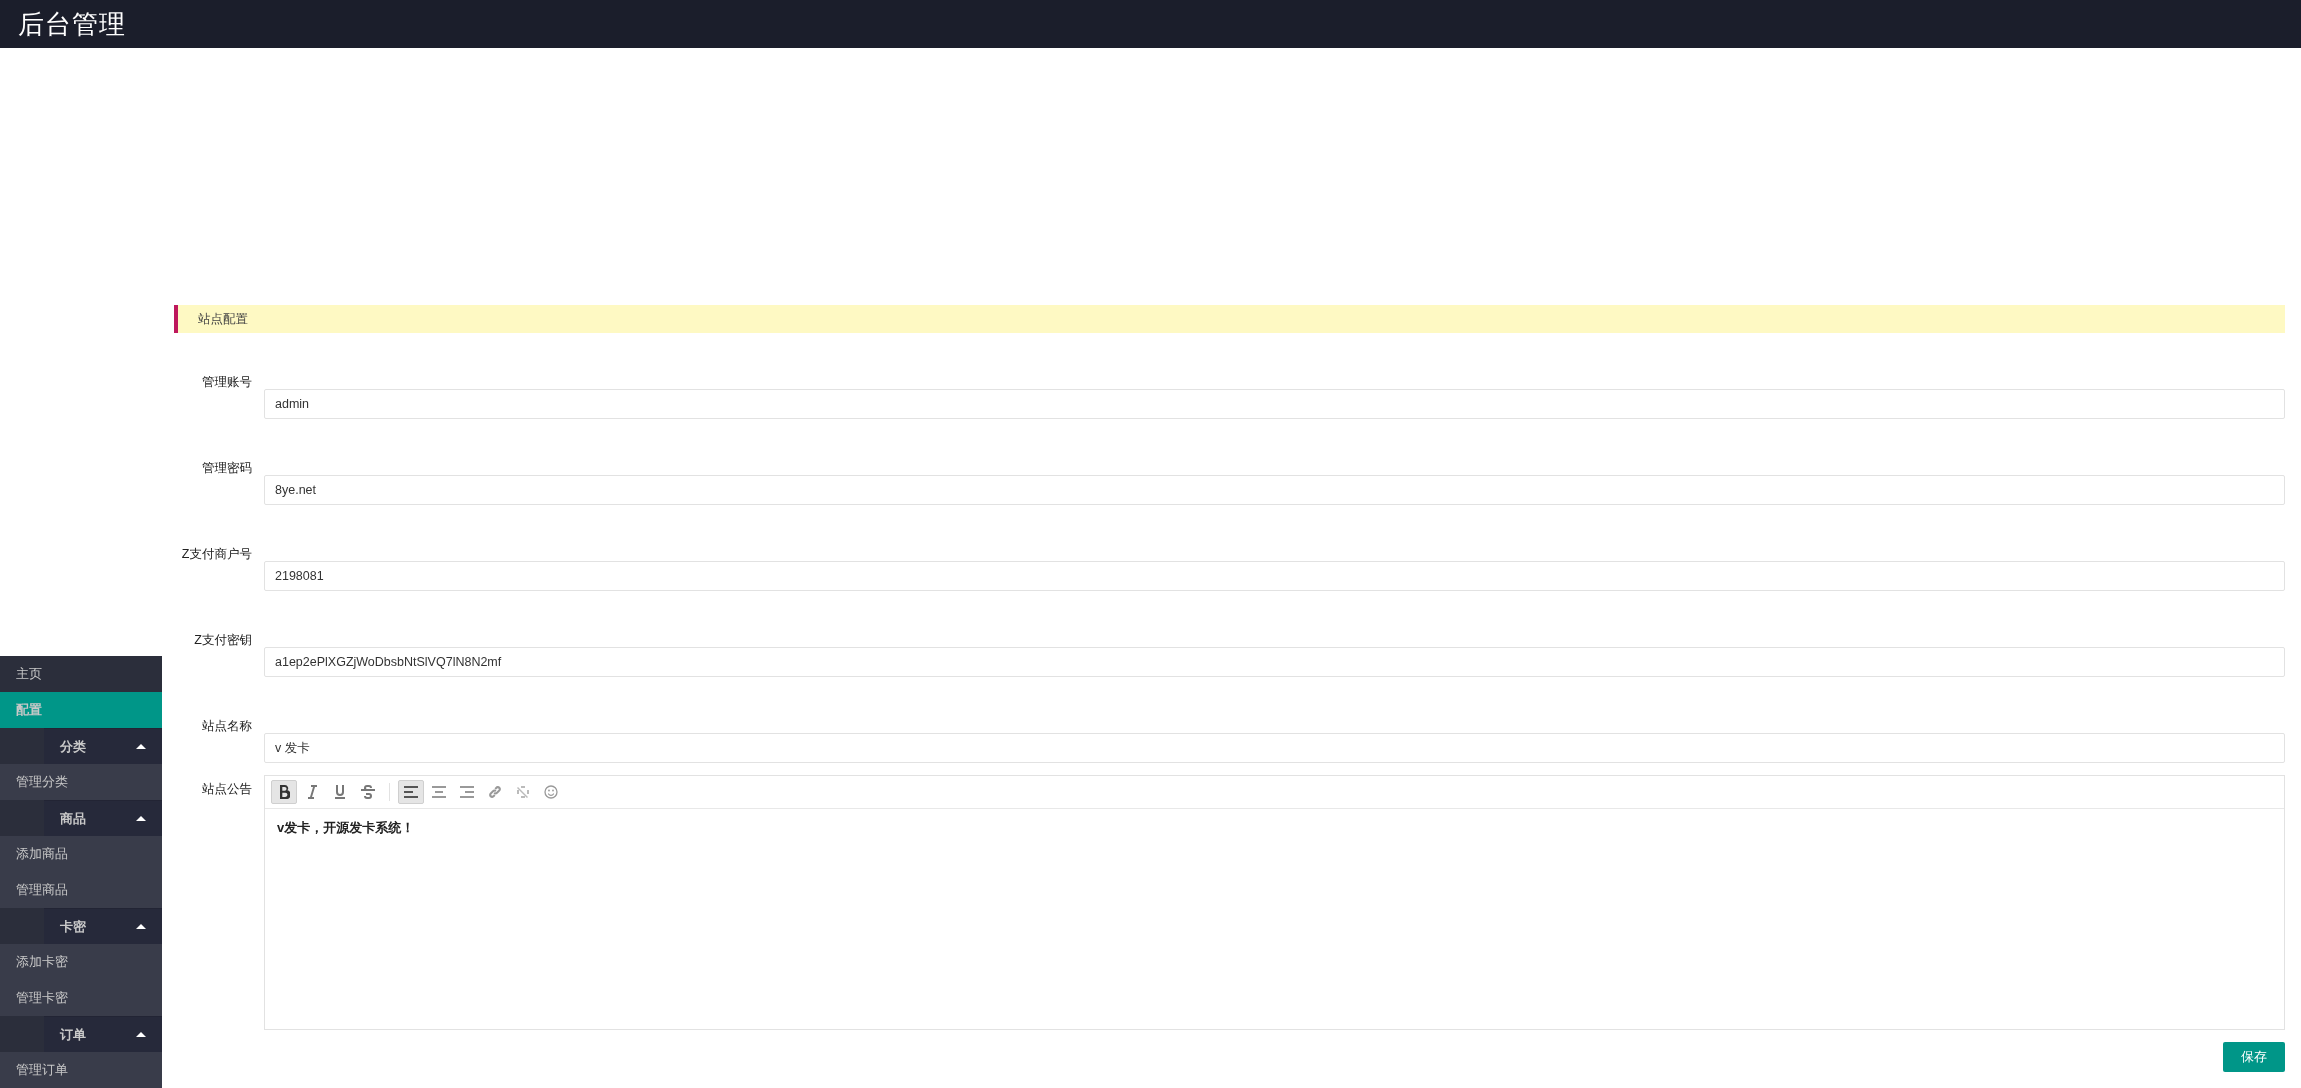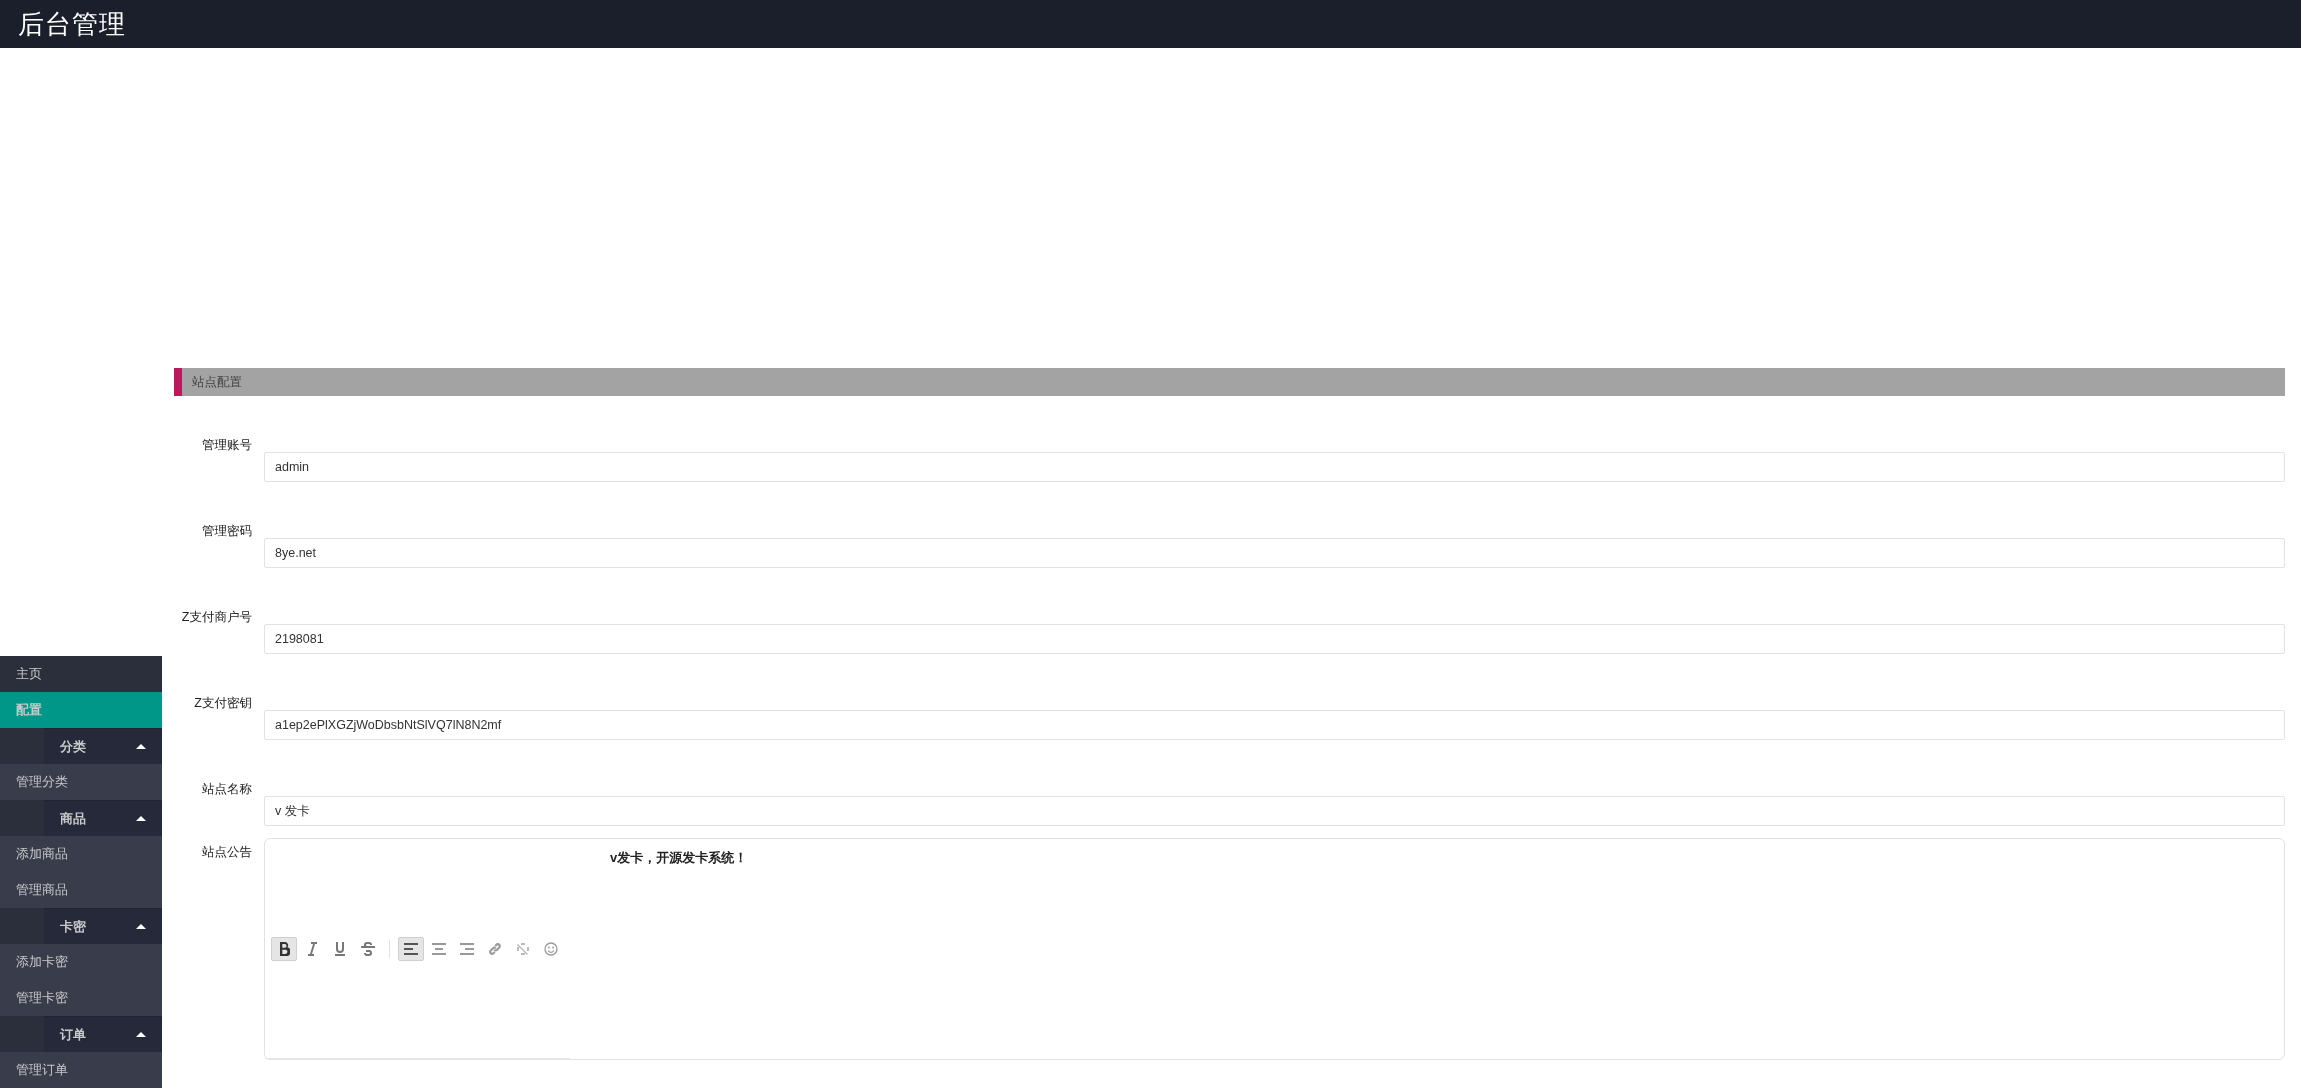--- a/index.html
+++ b/index.html
@@ -69,25 +69,25 @@
   }
 
   .content {
     flex: 1;
     padding: 16px 16px 16px 12px;
     overflow: auto;
     background: #fff;
   }
 
   .panel-title {
-    border-left: 8px solid #be185d;
-    background: #a3a3a3;
+    border-left: 4px solid #be185d;
+    background: #fef9c3;
     height: 28px;
     line-height: 28px;
-    padding-left: 10px;
+    padding-left: 20px;
     font-size: 12.5px;
     color: #444;
     margin-bottom: 12px;
   }
 
   .form-row {
     display: flex;
     align-items: center;
     margin-bottom: 12px;
   }
@@ -107,24 +107,23 @@
     padding: 0 10px;
     font-size: 12.5px;
     color: #333;
     outline: none;
     margin-top: 44px;
   }
 
   .editor-wrap {
     flex: 1;
     border: 1px solid #e2e2e2;
-    border-radius: 6px;
-    display: flex;
-    flex-direction: row;
-    gap: 28px;
+    border-radius: 0;
+    display: flex;
+    flex-direction: column;
   }
   .editor-toolbar {
     display: flex;
     align-items: center;
     border-bottom: 1px solid #e8e8e8;
     padding: 4px 6px;
     gap: 2px;
   }
   .tb-btn {
     width: 26px; height: 24px;
@@ -311,14 +310,17 @@
                 <path d="M4.5 9a3 3 0 0 0 5 0" fill="none" stroke="#999" stroke-width="1.2" stroke-linecap="round"></path>
               </svg>
           </div>
         </div>
         <div class="editor-body" contenteditable="true" style="">
           <b>v发卡，开源发卡系统！</b>
         </div>
       </div>
     </div>
 
+    <div class="btn-row">
+      <button class="btn-save">保存</button>
+    </div>
   </main>
 </div>
 
 </body></html>

